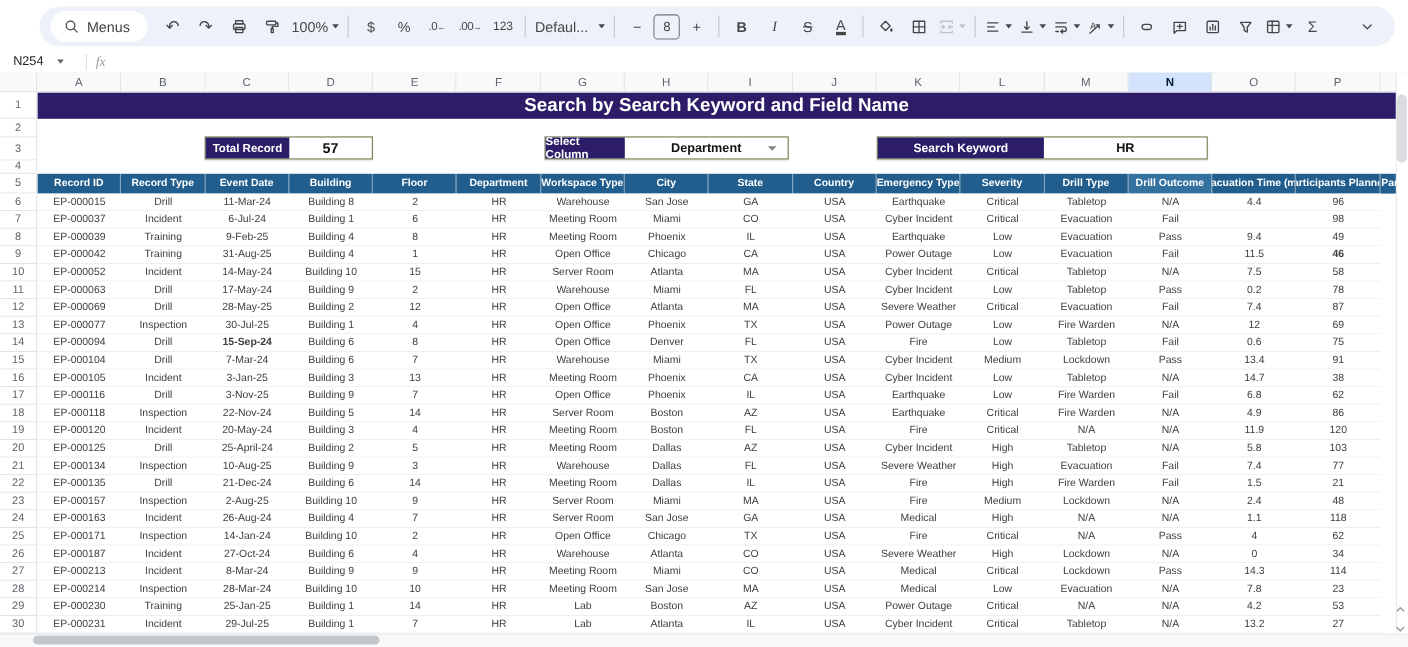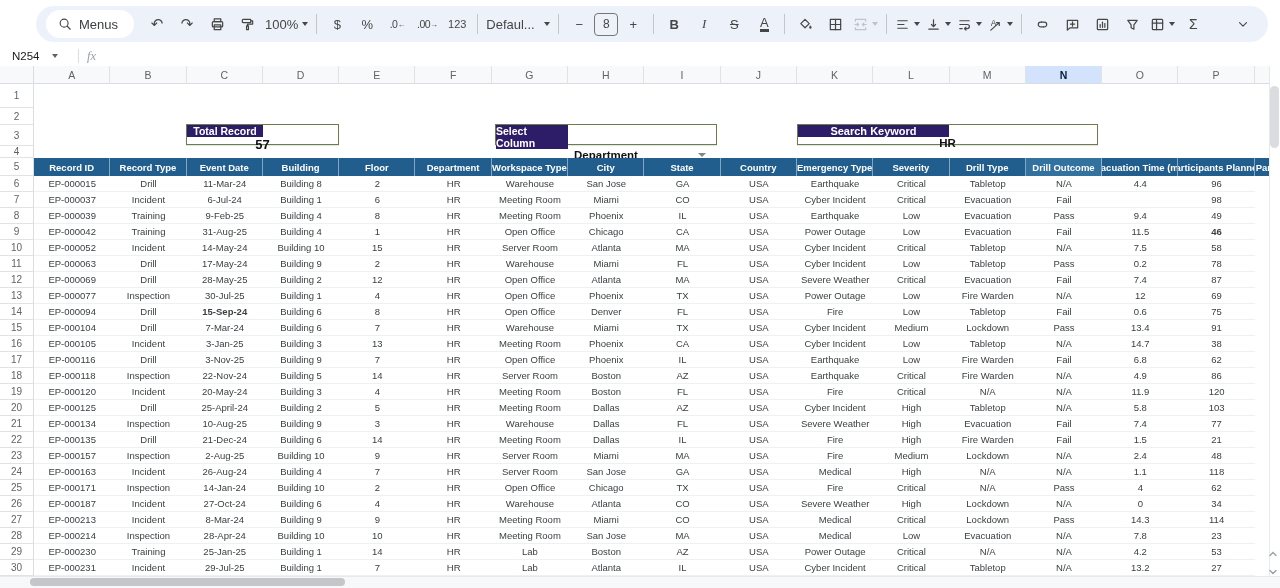--- a/index.html
+++ b/index.html
@@ -43,21 +43,21 @@
            background:#f8f9fa;color:#5f6368;font-size:10.5px;display:flex;align-items:center;justify-content:center;}
   .colcell.sel{background:var(--selcol);color:#001d35;font-weight:bold;}
   .rowheads{position:absolute;left:0;top:84px;width:34px;display:flex;flex-direction:column;}
   .rowcell{width:34px;box-sizing:border-box;border-right:1px solid #dadce0;border-bottom:1px solid #e1e3e1;
            background:#fff;color:#5f6368;font-size:10px;display:flex;align-items:center;justify-content:center;}
   
   .grid{position:absolute;left:34px;top:84px;width:1246px;height:492px;background:#fff;overflow:hidden;}
   .title-band{position:absolute;left:0;top:0;width:1235px;height:24px;background:var(--purple);
               display:flex;align-items:center;justify-content:center;color:#fff;font-weight:bold;font-size:17px;}
   .ctrl{position:absolute;top:40px;height:21px;display:flex;border:1px solid var(--green);
-        box-sizing:border-box;background:#fff;box-shadow:0 1px 1px rgba(0,0,0,0.10);flex-direction:column;}
+        box-sizing:border-box;background:#fff;box-shadow:0 1px 1px rgba(0,0,0,0.10);}
   .ctrl .lab{background:var(--purple);color:#fff;font-weight:bold;font-size:10.5px;display:flex;
              align-items:center;justify-content:center;flex:none;}
   .ctrl .val{flex:1;display:flex;align-items:center;justify-content:center;font-weight:bold;
              font-size:11.5px;color:#111;position:relative;}
   .ctrl-total{left:152px;width:153px;}
   .ctrl-total .lab{width:76px;}
   .ctrl-total .val{font-size:13px;}
   .ctrl-select{left:461px;width:222px;}
   .ctrl-select .lab{width:72px;}
   .ctrl-search{left:763px;width:301px;}
@@ -297,20 +297,23 @@
     <div class="rowcell" style="height: 16px;">24</div>
     <div class="rowcell" style="height: 16px;">25</div>
     <div class="rowcell" style="height: 16px;">26</div>
     <div class="rowcell" style="height: 16px;">27</div>
     <div class="rowcell" style="height: 16px;">28</div>
     <div class="rowcell" style="height: 16px;">29</div>
     <div class="rowcell" style="height: 16px;">30</div>
   </div>
 
 <div class="grid">
+  <div class="title-band">
+    <span>Search by Search Keyword and Field Name</span>
+  </div>
 
   <div class="ctrl ctrl-total">
     <div class="lab">Total Record</div>
     <div class="val">57</div>
   </div>
 
   <div class="ctrl ctrl-select">
     <div class="lab">Select Column</div>
     <div class="val">
       <span>Department</span>
@@ -769,21 +772,21 @@
         <div class="tcell" style="width: 76.3px;">Medical</div>
         <div class="tcell" style="width: 76.3px;">Critical</div>
         <div class="tcell" style="width: 76.3px;">Lockdown</div>
         <div class="tcell" style="width: 76.3px;">Pass</div>
         <div class="tcell" style="width: 76.3px;">14.3</div>
         <div class="tcell" style="width: 76.3px;">114</div>
       </div>
       <div class="trow">
         <div class="tcell" style="width: 76.3px;">EP-000214</div>
         <div class="tcell" style="width: 76.3px;">Inspection</div>
-        <div class="tcell" style="width: 76.3px;">28-Apr-24</div>
+        <div class="tcell" style="width: 76.3px;">28-Mar-24</div>
         <div class="tcell" style="width: 76.3px;">Building 10</div>
         <div class="tcell" style="width: 76.3px;">10</div>
         <div class="tcell" style="width: 76.3px;">HR</div>
         <div class="tcell" style="width: 76.3px;">Meeting Room</div>
         <div class="tcell" style="width: 76.3px;">San Jose</div>
         <div class="tcell" style="width: 76.3px;">MA</div>
         <div class="tcell" style="width: 76.3px;">USA</div>
         <div class="tcell" style="width: 76.3px;">Medical</div>
         <div class="tcell" style="width: 76.3px;">Low</div>
         <div class="tcell" style="width: 76.3px;">Evacuation</div>

